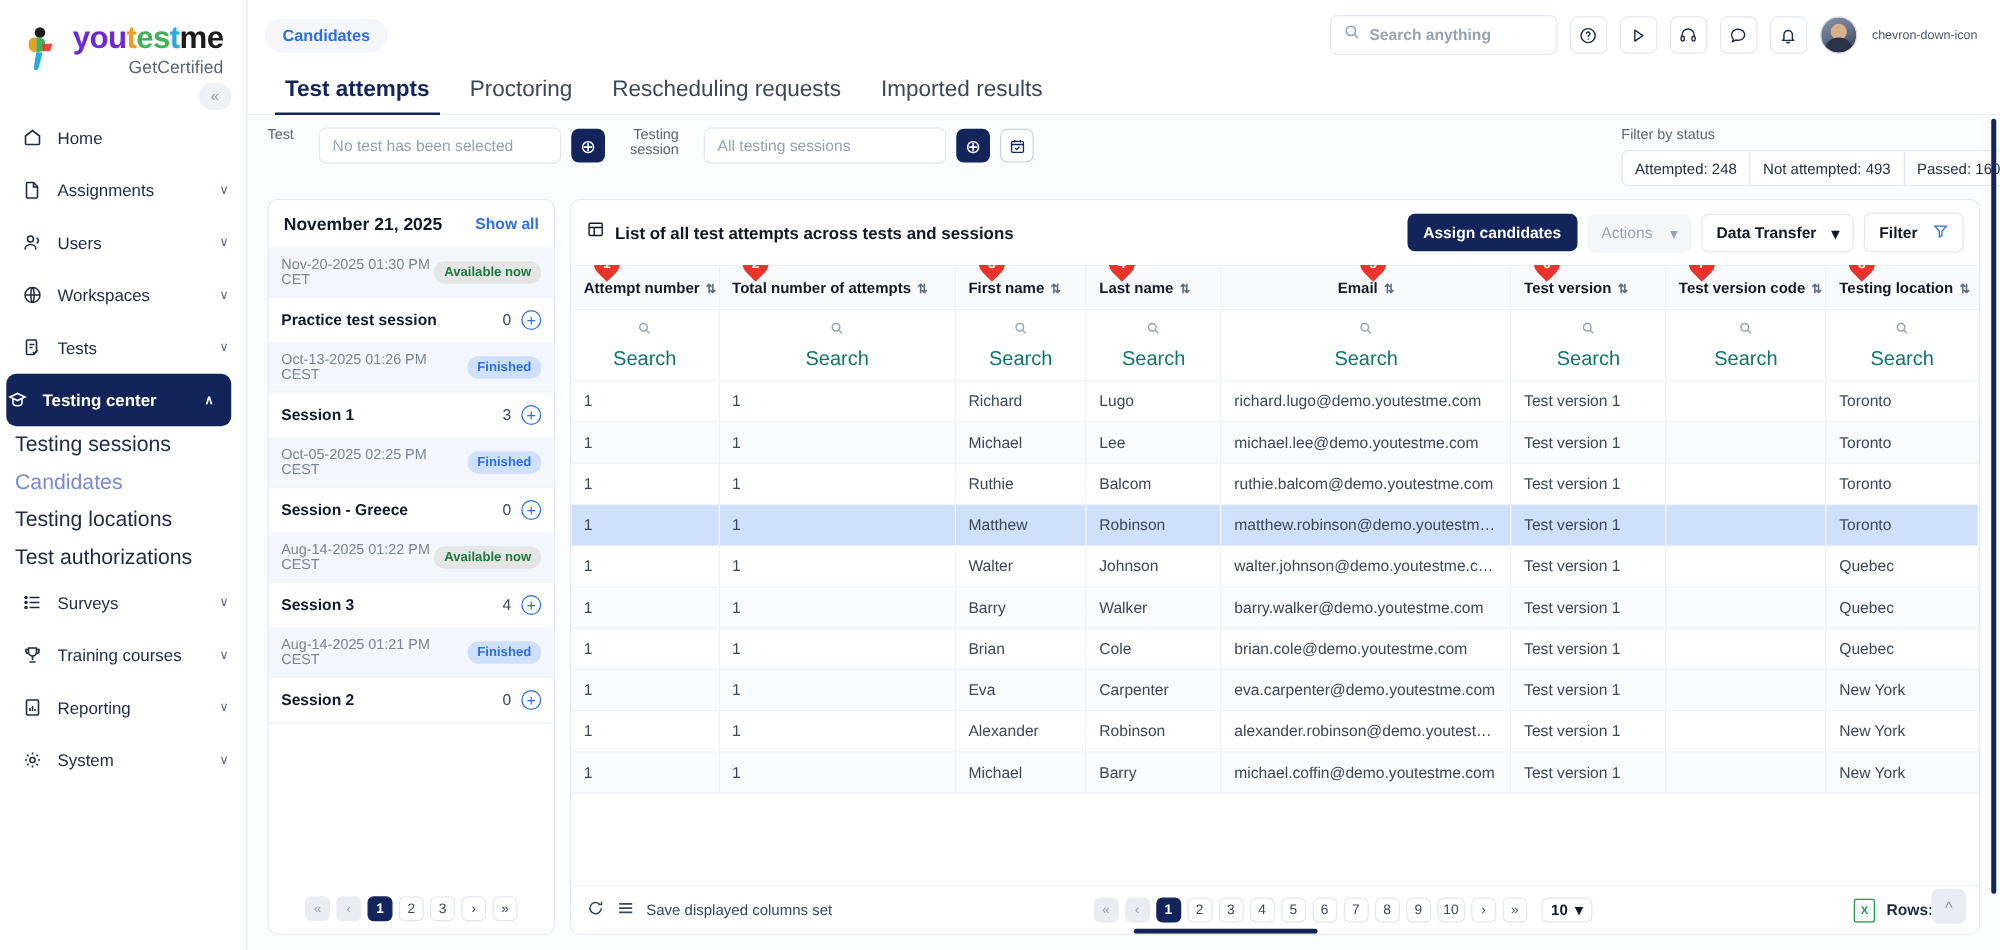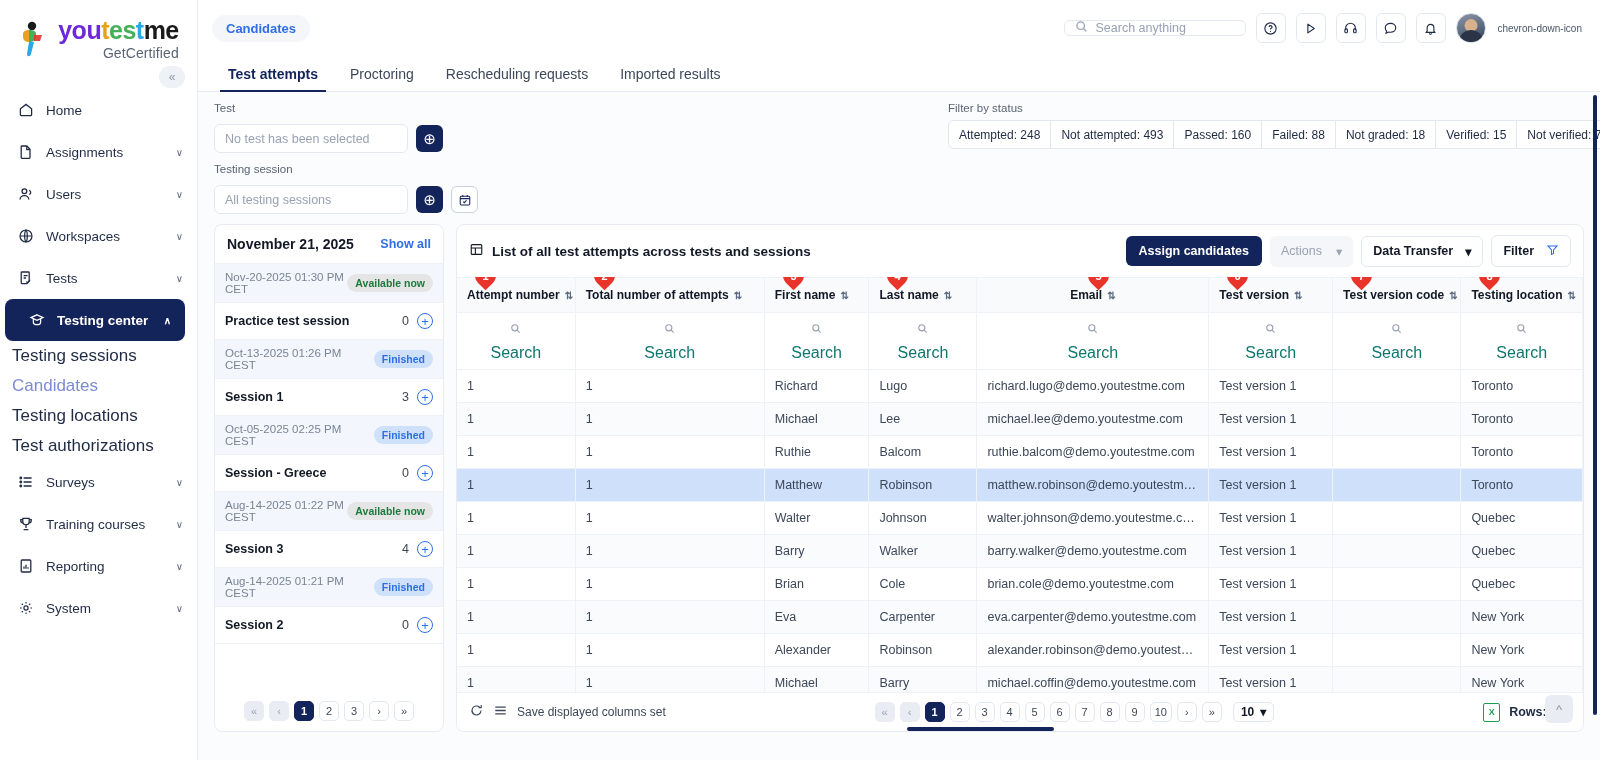--- a/index.html
+++ b/index.html
@@ -41,21 +41,21 @@
   .nav-item {
     display: flex; align-items: center; height: 42px;
     padding: 0 14px 0 17px; gap: 12px; cursor: pointer;
     color: #1f2a44; font-size: 13.5px;
   }
   .nav-item .ico { width: 17px; height: 17px; flex: 0 0 17px; display: flex; align-items: center; justify-content: center; }
   .nav-item .lbl { flex: 1; }
   .nav-item .chev { color: #5d6a80; font-size: 10px; }
   .nav-item.active {
     background: #13245b; color: #ffffff; border-radius: 8px;
-    margin: 0 12px 0 5px; font-weight: bold; padding-left: 23px;
+    margin: 0 12px 0 5px; font-weight: bold; padding-left: 0;
   }
   .nav-item.active .chev { color: #ffffff; }
   .sub-item {
     padding-left: 12px; height: 30px; display: flex; align-items: center;
     font-size: 17px; color: #1f2a44; cursor: pointer;
   }
   .sub-item.current { color: #7b8ad4; }
 
   
   .main { flex: 1; display: flex; flex-direction: column; background: #fbfcfd; min-width: 0; }
@@ -63,22 +63,22 @@
   .topbar {
     height: 56px; background: #ffffff; display: flex; align-items: center;
     padding: 0 18px 0 14px; gap: 10px; flex: 0 0 56px;
   }
   .breadcrumb {
     background: #f4f6f9; color: #2f6fe4; font-size: 13px; font-weight: bold;
     padding: 6px 14px; border-radius: 14px; cursor: pointer;
   }
   .topbar-spacer { flex: 1; }
   .search-box {
-    width: 182px; height: 16px; border: 1px solid #e3e8ef; border-radius: 6px;
-    display: flex; align-items: center; gap: 8px; padding: 0 10px; background: #fff;
+    width: 182px; height: 32px; border: 1px solid #e3e8ef; border-radius: 6px;
+    display: flex; align-items: center; gap: 8px; padding: 0 10px; background: #fff; font-weight: bold;
   }
   .search-box .ph { color: #98a2b3; font-size: 12.5px; }
   .icon-btn {
     width: 30px; height: 30px; border: 1px solid #e3e8ef; border-radius: 6px;
     display: flex; align-items: center; justify-content: center;
     color: #1f2a44; cursor: pointer; background: #fff;
   }
   .avatar {
     width: 30px; height: 30px; border-radius: 50%; overflow: hidden;
     background: linear-gradient(160deg,#8a94a6 0%,#5d6b80 55%,#2f3a4d 100%);
@@ -94,34 +94,34 @@
     width: 24px; height: 12px; border-radius: 12px 12px 0 0;
     background: #2b3346; transform: translateX(-50%); z-index: 1;
   }
   .caret-down { color: #4a5568; font-size: 10px; cursor: pointer; margin-left: 2px; }
 
   .tabs {
     height: 36px; background: #ffffff; display: flex; align-items: flex-end;
     padding: 0 0 0 14px; gap: 0; border-bottom: 1px solid #e8ecf2; flex: 0 0 36px;
   }
   .tab {
-    padding: 0 16px 9px 16px; font-size: 14px; color: #3c4758; cursor: pointer;
+    padding: 0 16px 9px 16px; font-size: 18px; color: #3c4758; cursor: pointer;
     position: relative;
   }
   .tab.active { font-weight: bold; color: #13245b; }
   .tab.active::after {
     content: ""; position: absolute; left: 8px; right: 8px; bottom: -1px;
     height: 2.5px; background: #13245b;
   }
 
   .filters {
     padding: 10px 16px 10px 16px; display: flex; align-items: flex-start; gap: 0;
     flex: 0 0 auto; background: #fbfcfd;
   }
-  .filter-left { display: flex; flex-direction: column; gap: 10px; }
+  .filter-left { display: flex; flex-direction: row; gap: 20px; text-align: right; }
   .fl-label { font-size: 11.5px; color: #5a6473; }
   .fl-row { display: flex; align-items: center; gap: 8px; }
   .fl-input {
     width: 194px; height: 29px; border: 1px solid #e3e8ef; border-radius: 6px;
     background: #fff; display: flex; align-items: center; padding: 0 10px;
     color: #98a2b3; font-size: 12.5px;
   }
   .sq-btn {
     width: 27px; height: 27px; border-radius: 6px; background: #13245b; color: #fff;
     display: flex; align-items: center; justify-content: center; cursor: pointer; font-size: 15px;
@@ -131,21 +131,21 @@
   .filter-right { margin-left: 470px; display: flex; flex-direction: column; gap: 6px; }
   .status-row { display: flex; align-items: center; gap: 6px; }
   .status-group { display: flex; border: 1px solid #e3e8ef; border-radius: 6px; overflow: hidden; background: #fff; }
   .status-chip {
     padding: 0 10px; height: 27px; display: flex; align-items: center;
     font-size: 12px; color: #1f2a44; border-right: 1px solid #e3e8ef; cursor: pointer; white-space: nowrap;
   }
   .status-chip:last-child { border-right: none; }
 
   
-  .content { flex: 1; display: flex; gap: 12px; padding: 0 16px 28px 16px; min-height: 0; }
+  .content { flex: 1; display: flex; gap: 12px; padding: 0 16px 12px 16px; min-height: 0; }
 
   .sessions-card {
     width: 230px; flex: 0 0 230px; background: #fff; border: 1px solid #e8ecf2;
     border-radius: 8px; display: flex; flex-direction: column; overflow: hidden;
   }
   .sc-head {
     display: flex; align-items: center; justify-content: space-between;
     padding: 11px 12px; border-bottom: 1px solid #eef1f5;
   }
   .sc-title { font-size: 14px; font-weight: bold; color: #121826; }

